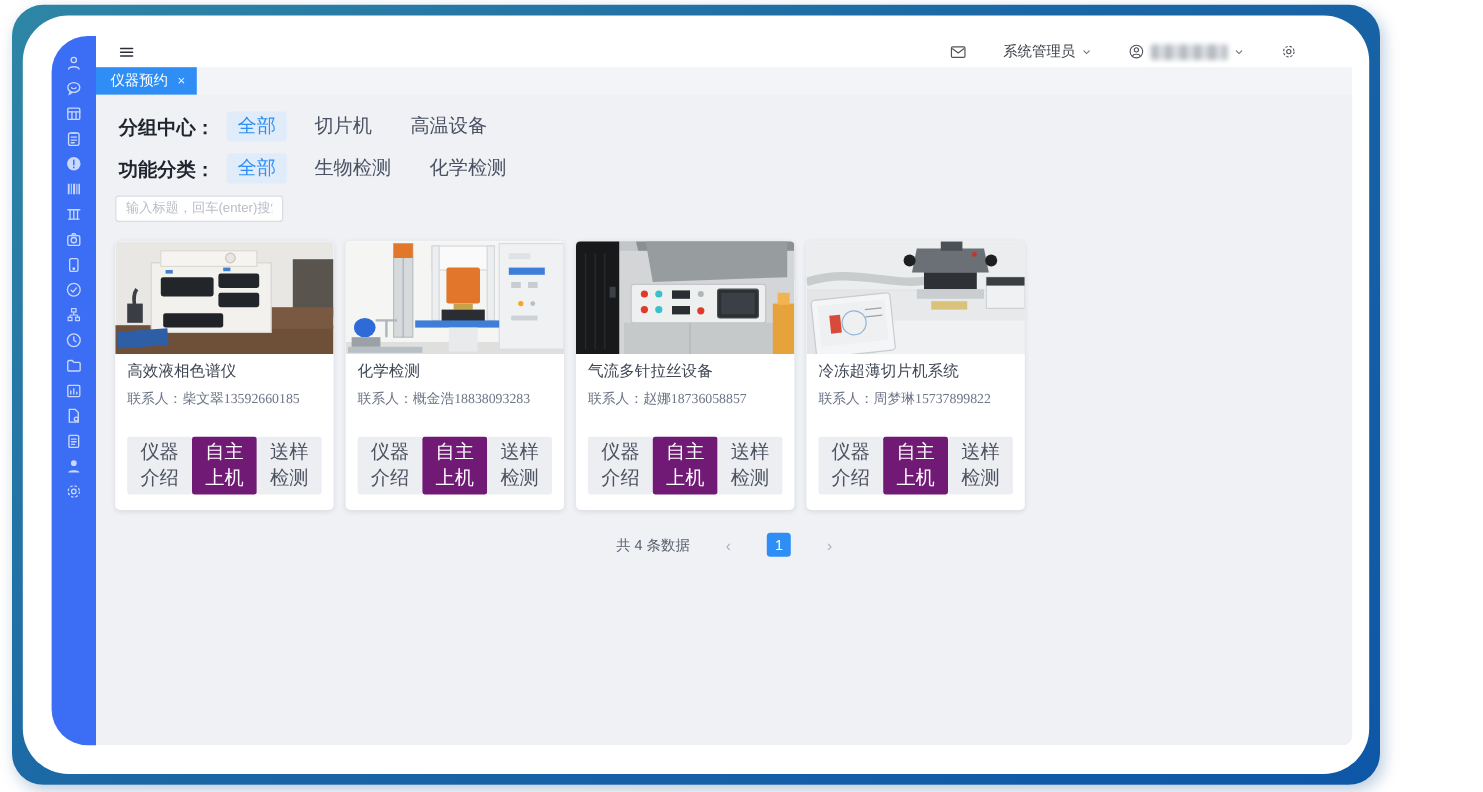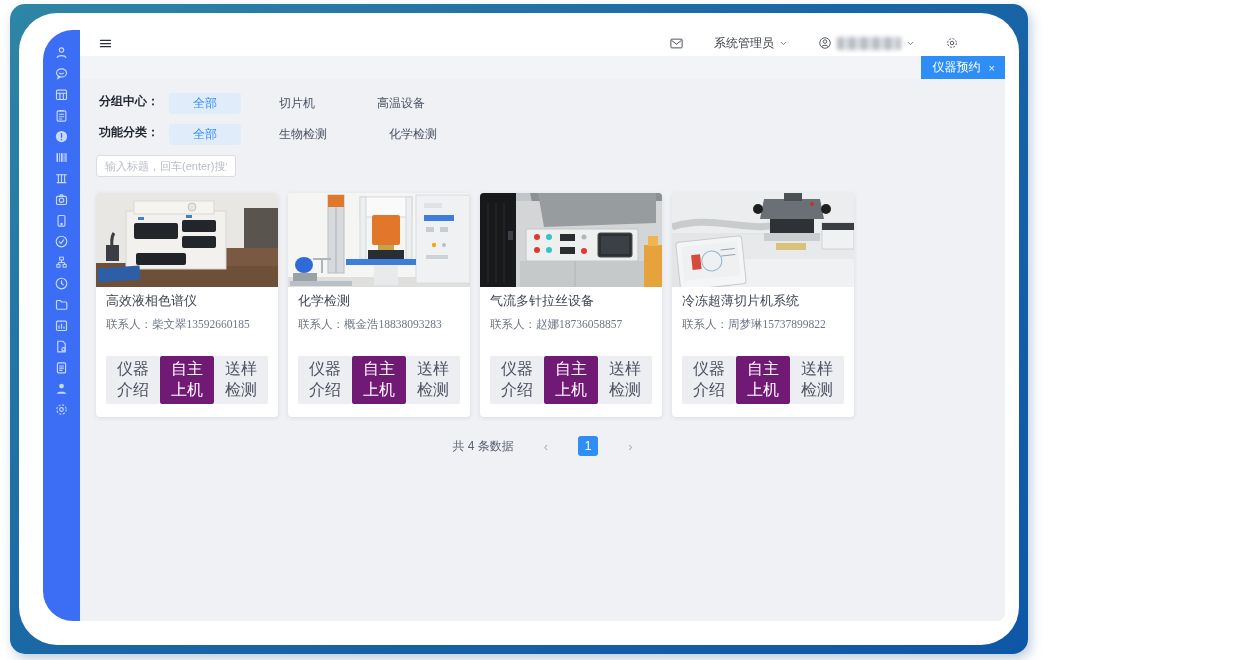--- a/index.html
+++ b/index.html
@@ -1,19 +1,19 @@
 <!DOCTYPE html>
 <html><head>
 <meta charset="utf-8">
 <style>
   html,body{margin:0;padding:0;}
   body{width:1236px;height:660px;position:relative;background:#fff;overflow:hidden;
        font-family:"Liberation Sans","DejaVu Sans",sans-serif;}
-  .frame{position:absolute;left:10px;top:4px;width:1018px;height:650px;box-sizing:border-box;
-         border-radius:15px;padding:9px;
+  .frame{position:absolute;left:10px;top:4px;width:1140px;height:650px;box-sizing:border-box;
+         border-radius:26px;padding:9px;
          background:linear-gradient(140deg,#2e86a5 0%,#1a67a5 45%,#0e57a7 100%);
          box-shadow:3px 5px 12px rgba(20,80,140,.28);}
   .window{width:100%;height:100%;background:#fff;border-radius:38px;box-sizing:border-box;
           padding:17px 14px 24px 24px;overflow:hidden;}
   .app{display:flex;width:100%;height:100%;}
   
   .sidebar{flex:0 0 37px;width:37px;background:#3c6ef5;border-radius:30px 0 0 30px;
            display:flex;flex-direction:column;align-items:center;padding-top:12px;box-sizing:border-box;}
   .side-item{height:21px;width:100%;display:flex;align-items:center;justify-content:center;cursor:pointer;}
   .side-item svg{display:block;}
@@ -22,29 +22,29 @@
         border-radius:0 8px 8px 0;overflow:hidden;}
   .topbar{height:26px;flex:0 0 26px;background:#fff;display:flex;align-items:center;
           padding:0 46px 0 18px;}
   .hamburger{cursor:pointer;display:flex;align-items:center;}
   .topbar-right{margin-left:auto;display:flex;align-items:center;gap:30px;}
   .tb-group{display:flex;align-items:center;gap:5px;font-size:12px;color:#3a3f47;cursor:pointer;}
   .blur-name{width:64px;height:13px;border-radius:2px;
              background:repeating-linear-gradient(90deg,#b4b8bf 0 6px,#d9dce1 6px 12px);
              filter:blur(2px);}
   
-  .tabbar{height:23px;flex:0 0 23px;background:#f3f4f7;display:flex;justify-content:flex-end;}
+  .tabbar{height:23px;flex:0 0 23px;background:#f3f4f7;display:flex;}
   .tab{background:#2f8ef5;color:#fff;font-size:12px;display:flex;align-items:center;gap:8px;
        padding:0 10px 0 12px;cursor:pointer;}
   .tab-close{font-size:11px;opacity:.92;cursor:pointer;}
   
   .content{flex:1;background:#eff1f5;padding:14px 16px 0;box-sizing:border-box;min-height:0;}
-  .filter-row{display:flex;align-items:flex-start;margin:0 0 10px 3px;font-size:12px;color:#4a5162;}
+  .filter-row{display:flex;align-items:flex-end;margin:0 0 10px 3px;font-size:16px;color:#4a5162;}
   .filter-label{font-weight:bold;color:#1f242d;margin-right:10px;}
-  .chip{padding:2px 24px;border-radius:3px;margin-right:14px;cursor:pointer;}
+  .chip{padding:2px 9px;border-radius:3px;margin-right:14px;cursor:pointer;}
   .chip.active{background:#e1ecfb;color:#2f8ef5;}
   .search input{width:122px;height:20px;border:1px solid #d9dce3;border-radius:3px;background:#fff;
                 font-size:11px;padding:0 8px;color:#333;outline:none;
                 font-family:"Liberation Sans","DejaVu Sans",sans-serif;}
   .search input::placeholder{color:#b8bdc7;}
   
   .cards{display:flex;gap:10px;margin-top:16px;}
   .card{width:182px;background:#fff;border-radius:4px;overflow:hidden;
         box-shadow:0 1px 4px rgba(30,40,60,.10);}
   .card-img{height:94px;width:100%;display:block;}

